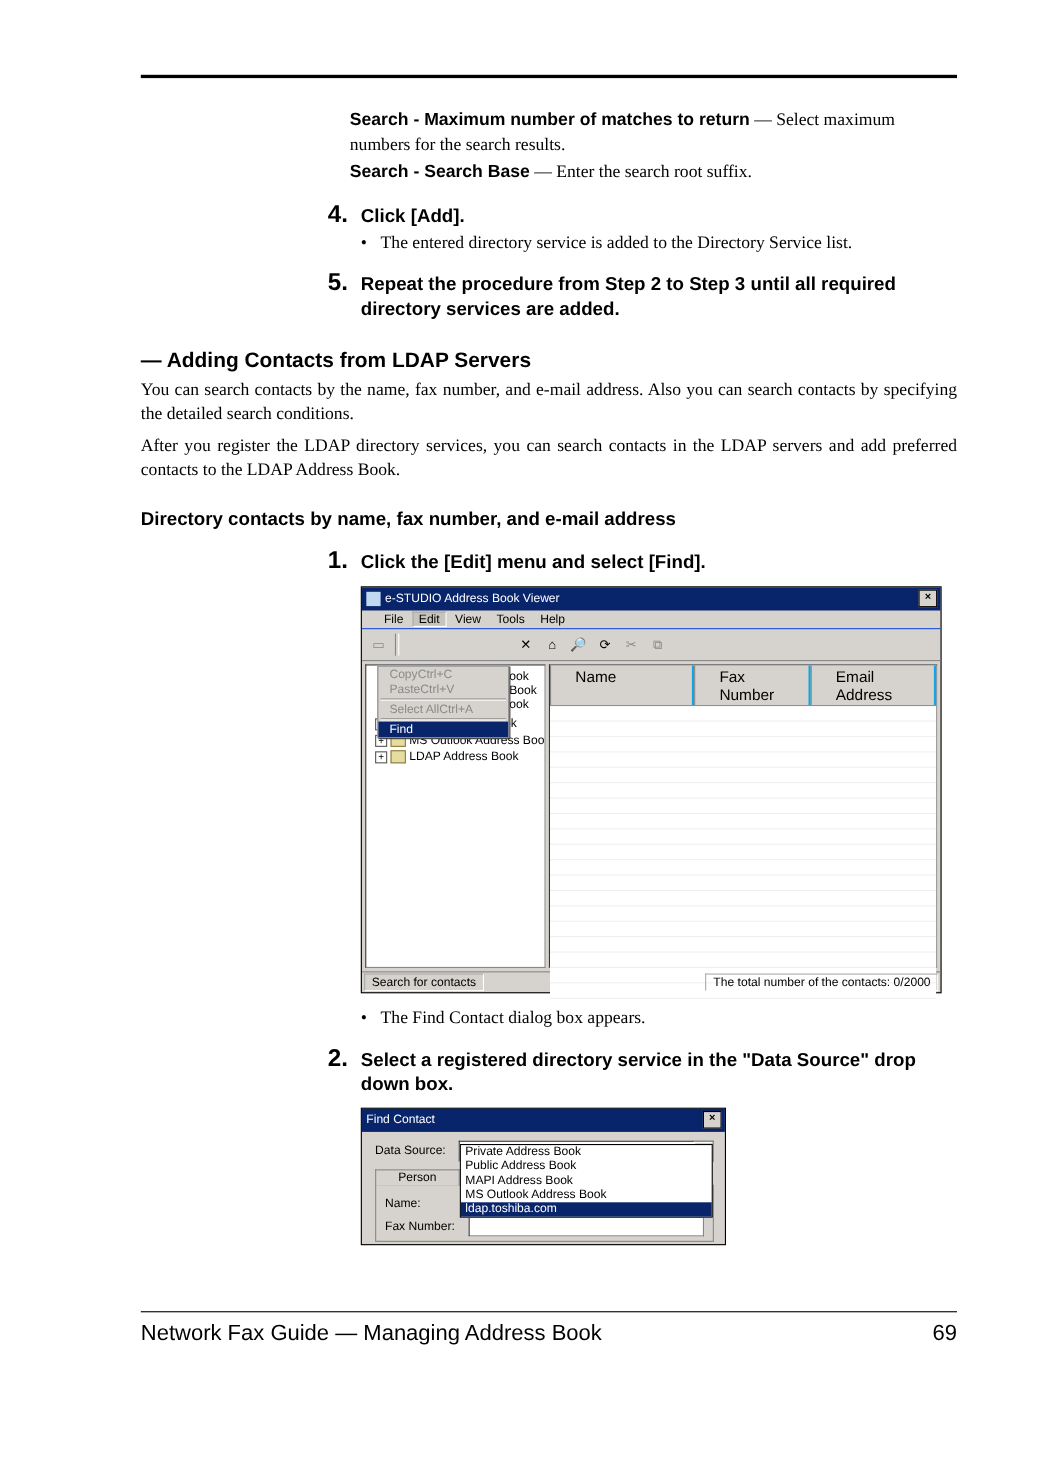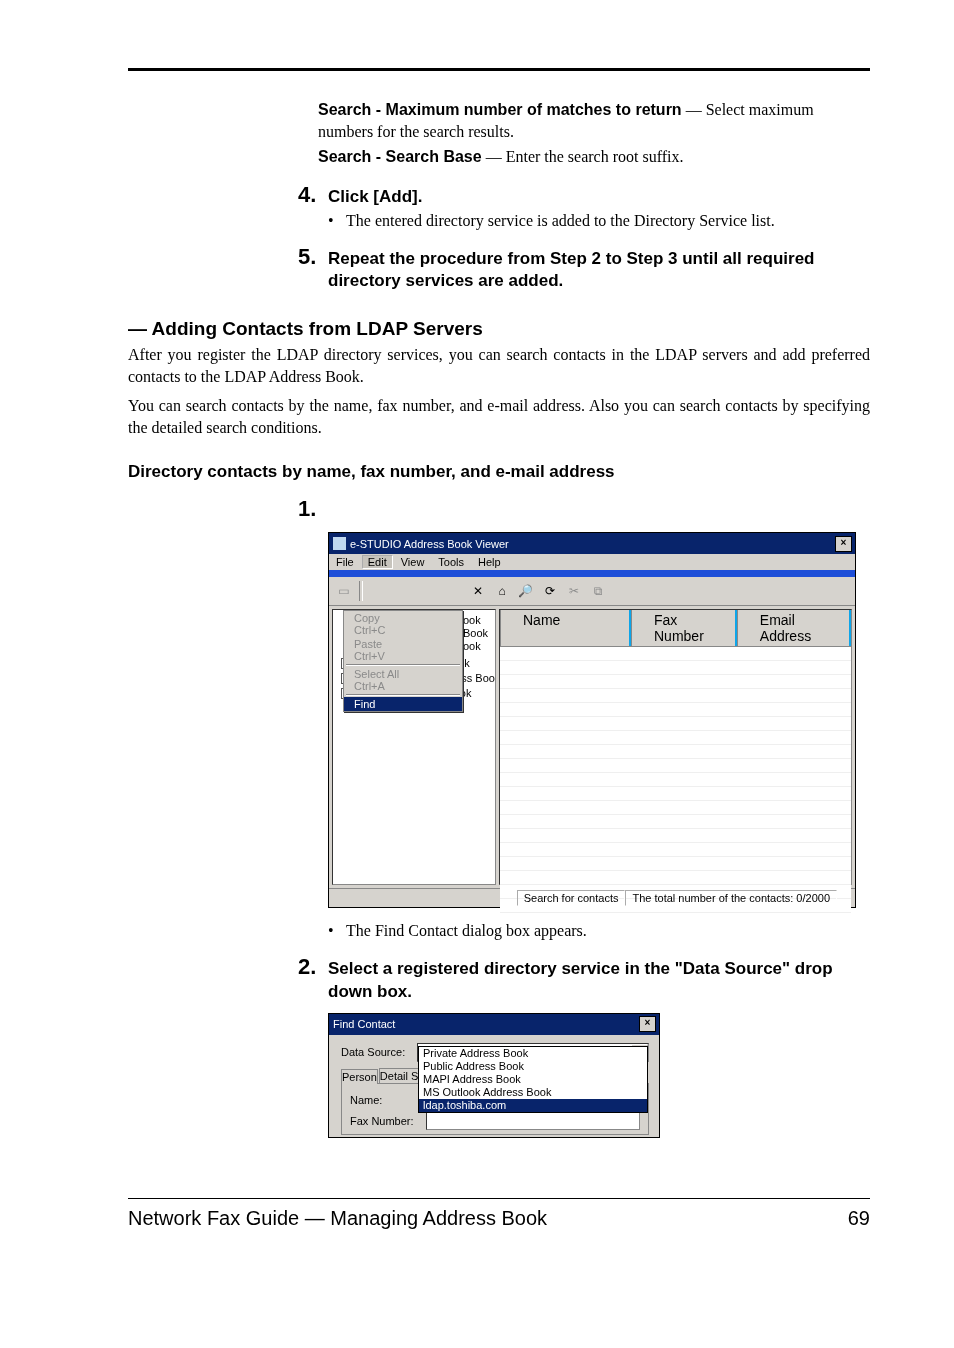--- a/index.html
+++ b/index.html
@@ -123,22 +123,22 @@
     font-weight: bold;
     font-family: Arial, sans-serif;
     font-size: 10px;
     line-height: 12px;
     text-align: center;
     color: #000;
   }
   .menubar {
     display: flex;
     gap: 2px;
-    padding: 1px 1px;
-    border-bottom: 7px solid #1d4ed8;
+    padding: 1px 14px;
+    border-bottom: 1px solid #1d4ed8;
   }
   .menubar span {
     padding: 1px 6px;
   }
   .menubar span.open {
     background: #c7c4bd;
     border: 1px inset #fff;
     padding: 0 5px;
   }
   .toolbar {
@@ -182,24 +182,23 @@
     left: 10px;
     background: #d6d3ce;
     border: 1px solid #888;
     box-shadow: 1px 1px 0 #333;
     font-size: 11px;
     width: 118px;
     z-index: 2;
   }
   .dropdown-menu .mi {
     display: flex;
-    justify-content: center;
+    justify-content: flex-start;
     padding: 1px 8px 1px 10px;
     color: #8a8a8a;
-    flex-direction: column;
   }
   .dropdown-menu .mi.hl {
     background: #08246b;
     color: #fff;
   }
   .dropdown-menu .sep {
     border-top: 1px solid #888;
     border-bottom: 1px solid #fff;
     margin: 1px 2px;
   }
@@ -260,23 +259,23 @@
   .list-rows {
     flex: 1;
     background: #fff;
   }
   .list-rows .r {
     height: 13px;
     border-bottom: 1px solid #efefef;
   }
   .statusbar {
     display: flex;
-    justify-content: flex-end;
+    justify-content: space-between;
     border-top: 1px solid #888;
-    padding: 1px 18px;
+    padding: 1px 2px;
     font-size: 11px;
   }
   .statusbar div {
     border: 1px inset #fff;
     padding: 1px 6px;
   }
 
   
   .dlg {
     width: 330px;
@@ -329,21 +328,21 @@
   }
   .combo-list .ci.hl {
     background: #08246b;
     color: #fff;
   }
   .tabstrip {
     display: flex;
     margin-top: 6px;
   }
   .tab {
-    padding: 1px 0;
+    padding: 1px 20px;
     border: 1px solid #888;
     border-bottom: none;
     background: #d6d3ce;
     margin-right: 1px;
     font-size: 11px;
   }
   .tab.active {
     background: #d6d3ce;
     position: relative;
     top: 1px;
@@ -393,27 +392,28 @@
     <div class="bullet-dot">•</div>
     <div>The entered directory service is added to the Directory Service list.</div>
   </div>
 
   <div class="num-step">
     <div class="num-step-num">5.</div>
     <div class="num-step-text">Repeat the procedure from Step 2 to Step 3 until all required directory services are added.</div>
   </div>
 
   <div class="section-h">— Adding Contacts from LDAP Servers</div>
+  <p class="section-para">You can search contacts by the name, fax number, and e-mail address.  Also you can search con­tacts by specifying the detailed search conditions.</p>
   <p class="section-para">After you register the LDAP directory services, you can search contacts in the LDAP servers and add preferred contacts to the LDAP Address Book.</p>
-  <p class="section-para">You can search contacts by the name, fax number, and e-mail address.  Also you can search con­tacts by specifying the detailed search conditions.</p>
 
   <div class="subhead">Directory contacts by name, fax number, and e-mail address</div>
 
   <div class="num-step">
     <div class="num-step-num">1.</div>
+    <div class="num-step-text">Click the [Edit] menu and select [Find].</div>
   </div>
 
   <div class="figure">
     <div class="win">
       <div class="titlebar">
         <div class="titlebar-left">
           <span class="title-icon"></span>
           <span>e-STUDIO Address Book Viewer</span>
         </div>
         <div class="close-btn">×</div>

